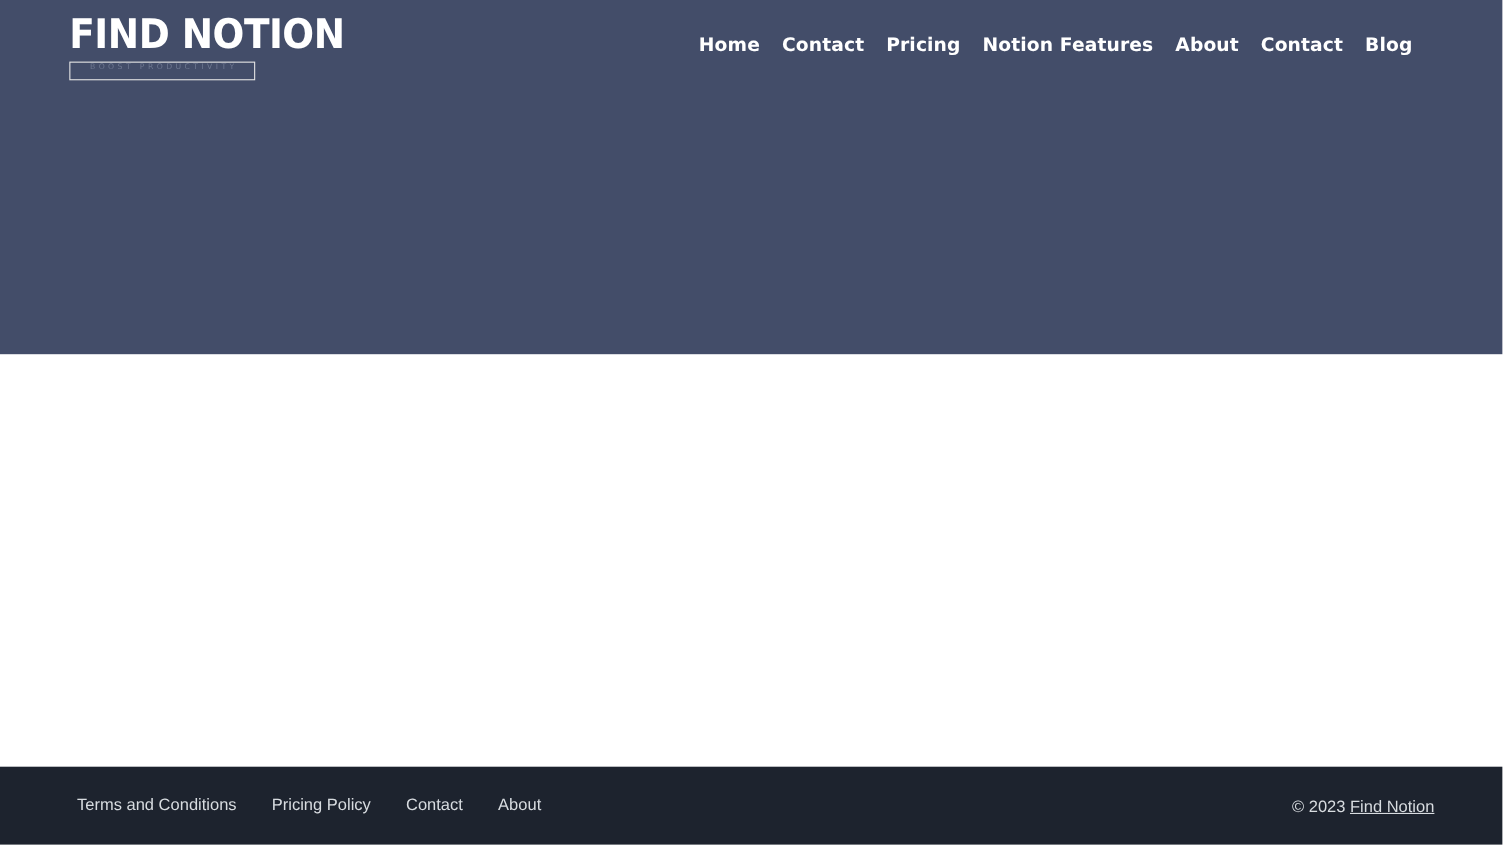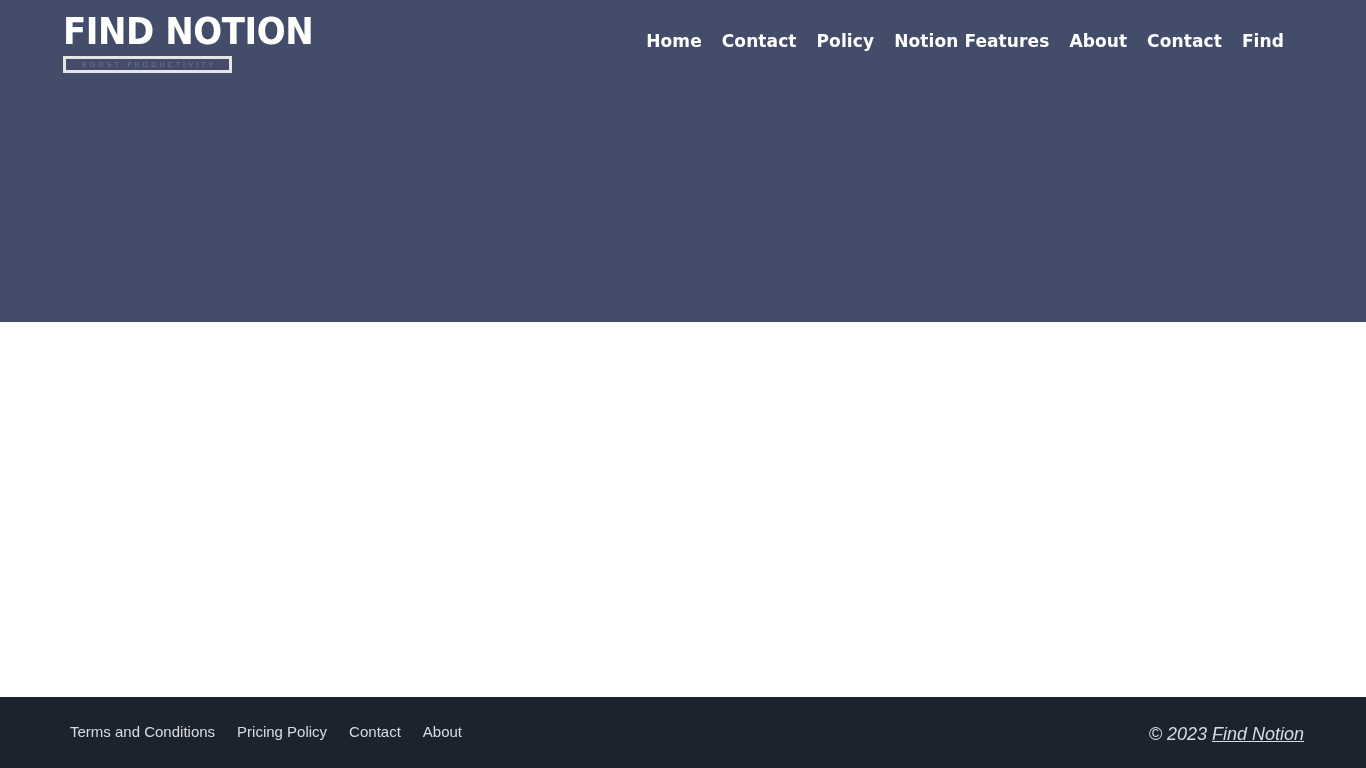--- a/index.html
+++ b/index.html
@@ -62,23 +62,23 @@
     transform: scaleX(0.92);
     transform-origin: left center;
     white-space: nowrap;
   }
   .logo-tagline-box {
     display: block;
     box-sizing: border-box;
     width: 169px;
     height: 17px;
     margin-top: 3px;
-    border: 3px solid #e5e5e5;
-    display: flex;
-    align-items: flex-end;
+    border: 1px solid #e5e5e5;
+    display: flex;
+    align-items: flex-start;
     justify-content: center;
   }
   .logo-tagline {
     color: #6a7punct;
     color: #6d7790;
     font-family: "DejaVu Sans", sans-serif;
     font-size: 7px;
     font-weight: normal;
     letter-spacing: 3.1px;
     line-height: 9px;
@@ -125,46 +125,45 @@
     background: #1d232e;
     box-sizing: border-box;
     padding: 0 62px 0 70px;
     display: flex;
     align-items: center;
     justify-content: space-between;
   }
   .footer-links {
     display: flex;
     align-items: center;
-    gap: 6px;
+    gap: 16px;
     margin-top: -2px;
     justify-content: center;
   }
   .footer-link {
     color: #d8dce0;
     font-family: "Liberation Sans", sans-serif;
     font-size: 15px;
     font-weight: normal;
     line-height: 20px;
     text-decoration: none;
     white-space: nowrap;
     padding-right: 16px;
   }
   .footer-link:last-child {
     padding-right: 0;
   }
 
   .footer-copyright {
     color: #d8dce0;
     font-family: "Liberation Sans", sans-serif;
-    font-size: 18px;
+    font-size: 15px;
     line-height: 20px;
     white-space: nowrap;
     margin-top: 2px;
-    font-style: italic;
   }
   .footer-copyright-link {
     color: #d8dce0;
     text-decoration: underline;
   }
 </style>
 </head>
 <body>
 
 <div class="page">
@@ -176,25 +175,25 @@
       <a class="logo" href="#">
         <span class="logo-word">FIND NOTION</span>
         <span class="logo-tagline-box">
           <span class="logo-tagline">BOOST PRODUCTIVITY</span>
         </span>
       </a>
 
       <nav class="main-nav">
         <a class="nav-link" href="#">Home</a>
         <a class="nav-link" href="#">Contact</a>
-        <a class="nav-link" href="#">Policy</a>
+        <a class="nav-link" href="#">Pricing</a>
         <a class="nav-link" href="#">Notion Features</a>
         <a class="nav-link" href="#">About</a>
         <a class="nav-link" href="#">Contact</a>
-        <a class="nav-link" href="#">Find</a>
+        <a class="nav-link" href="#">Blog</a>
       </nav>
 
     </div>
 
     <div class="hero-content"></div>
 
   </div>
 
   <main class="main-content"></main>
 

